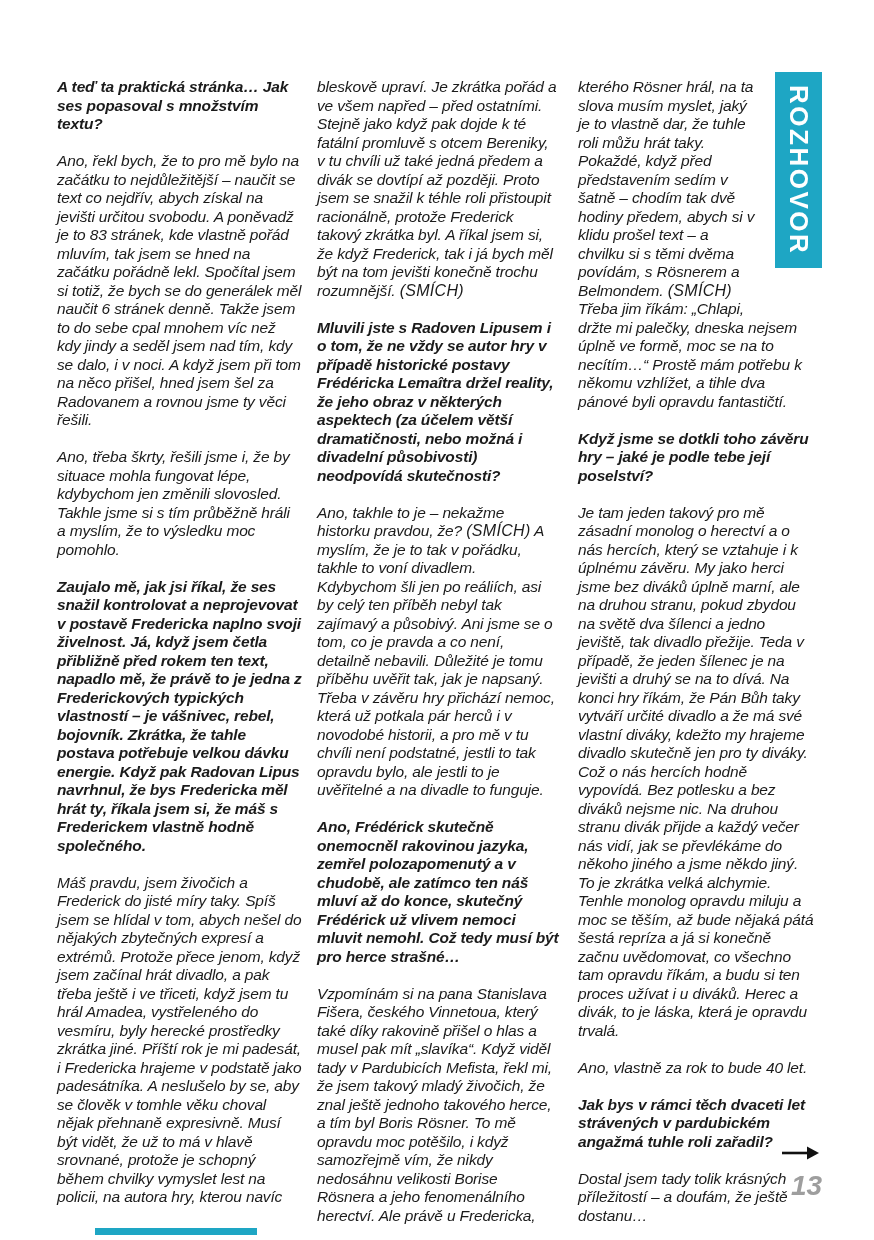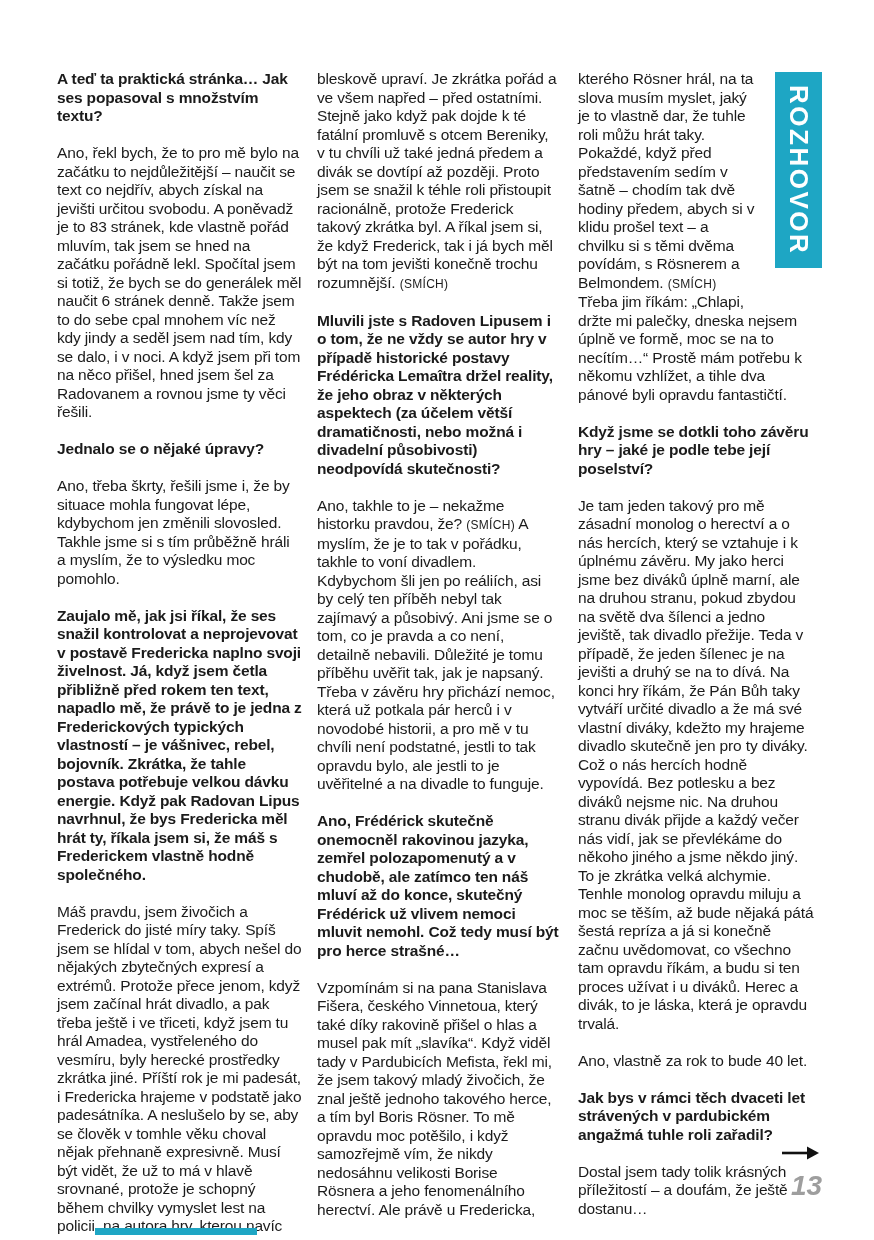--- a/index.html
+++ b/index.html
@@ -2,30 +2,30 @@
 <html lang="cs"><head>
 <meta charset="utf-8">
 <style>
   html,body{margin:0;padding:0;background:#e8e8e8;}
   .page{
     position:relative;width:874px;height:1240px;background:#ffffff;
     font-family:"Liberation Sans",sans-serif;color:#1b1b1b;overflow:hidden;
     margin:0 auto;
   }
   .column{
-    position:absolute;top:70px;font-size:15.5px;line-height:18.5px;
-    letter-spacing:-0.15px;text-align:left;hyphens:auto;-webkit-hyphens:auto;
+    position:absolute;top:78px;font-size:15.5px;line-height:18.5px;
+    letter-spacing:-0.15px;text-align:left;hyphens:auto;font-style:italic;-webkit-hyphens:auto;
   }
   .col-1{left:57px;width:245px;}
   .col-2{left:317px;width:242px;}
   .col-3{left:578px;width:236px;}
   .column p.block{margin:18.5px 0 0 0;}
   .column p.block:first-of-type{margin-top:0;}
   .question{font-weight:700;}
-  .smich{font-size:12px;letter-spacing:0.3px;}
+  .smich{font-size:16px;letter-spacing:0.3px;}
   .tab-spacer{float:right;width:58px;height:224px;}
   .section-tab{
     position:absolute;left:775px;top:72px;width:47px;height:196px;
     display:flex;align-items:center;justify-content:center;
   }
   .section-tab span{
     writing-mode:vertical-rl;color:#ffffff;font-weight:700;font-size:26px;
     letter-spacing:2.5px;white-space:nowrap;
   }
   .page-number{
@@ -35,21 +35,20 @@
   .footer-bar{position:absolute;left:95px;top:1228px;width:162px;height:7px;}
 </style>
 </head>
 <body>
 
 <div class="page">
 
   <div class="column col-1">
       <p class="block question">A teď ta praktická stránka… Jak ses popasoval s množstvím textu?</p>
       <p class="block answer">Ano, řekl bych, že to pro mě bylo na začátku to nejdůležitější – naučit se text co nejdřív, abych získal na jevišti určitou svobodu. A poněvadž je to 83 stránek, kde vlastně pořád mluvím, tak jsem se hned na začátku pořádně lekl. Spočítal jsem si totiž, že bych se do generálek měl naučit 6 stránek denně. Takže jsem to do sebe cpal mnohem víc než kdy jindy a seděl jsem nad tím, kdy se dalo, i v noci. A když jsem při tom na něco přišel, hned jsem šel za Radovanem a rovnou jsme ty věci řešili.</p>
-      <p class="block question">Jednalo se o nějaké úpravy?</p>
       <p class="block answer">Ano, třeba škrty, řešili jsme i, že by situace mohla fungovat lépe, kdybychom jen změnili slovosled. Takhle jsme si s tím průběžně hráli a myslím, že to výsledku moc pomohlo.</p>
       <p class="block question">Zaujalo mě, jak jsi říkal, že ses snažil kontrolovat a neprojevovat v postavě Fredericka naplno svoji živelnost. Já, když jsem četla přibližně před rokem ten text, napadlo mě, že právě to je jedna z Frederickových typických vlastností – je vášnivec, rebel, bojovník. Zkrátka, že tahle postava potřebuje velkou dávku energie. Když pak Radovan Lipus navrhnul, že bys Fredericka měl hrát ty, říkala jsem si, že máš s Frederickem vlastně hodně společného.</p>
       <p class="block answer">Máš pravdu, jsem živočich a Frederick do jisté míry taky. Spíš jsem se hlídal v tom, abych nešel do nějakých zbytečných expresí a extrémů. Protože přece jenom, když jsem začínal hrát divadlo, a pak třeba ještě i ve třiceti, když jsem tu hrál Amadea, vystřeleného do vesmíru, byly herecké prostředky zkrátka jiné. Příští rok je mi padesát, i Fredericka hrajeme v podstatě jako padesátníka. A neslušelo by se, aby se člověk v tomhle věku choval nějak přehnaně expresivně. Musí být vidět, že už to má v hlavě srovnané, protože je schopný během chvilky vymyslet lest na policii, na autora hry, kterou navíc</p>
     </div>
 
   <div class="column col-2">
       <p class="block answer">bleskově upraví. Je zkrátka pořád a ve všem napřed – před ostatními. Stejně jako když pak dojde k té fatální promluvě s otcem Bereniky, v tu chvíli už také jedná předem a divák se dovtípí až později. Proto jsem se snažil k téhle roli přistoupit racionálně, protože Frederick takový zkrátka byl. A říkal jsem si, že když Frederick, tak i já bych měl být na tom jevišti konečně trochu rozumnější. <span class="smich">(SMÍCH)</span></p>
       <p class="block question">Mluvili jste s Radoven Lipusem i o tom, že ne vždy se autor hry v případě historické postavy Frédéricka Lemaîtra držel reality, že jeho obraz v některých aspektech (za účelem větší dramatičnosti, nebo možná i divadelní působivosti) neodpovídá skutečnosti?</p>
       <p class="block answer">Ano, takhle to je – nekažme historku pravdou, že? <span class="smich">(SMÍCH)</span> A myslím, že je to tak v pořádku, takhle to voní divadlem. Kdybychom šli jen po reáliích, asi by celý ten příběh nebyl tak zajímavý a působivý. Ani jsme se o tom, co je pravda a co není, detailně nebavili. Důležité je tomu příběhu uvěřit tak, jak je napsaný. Třeba v závěru hry přichází nemoc, která už potkala pár herců i v novodobé historii, a pro mě v tu chvíli není podstatné, jestli to tak opravdu bylo, ale jestli to je uvěřitelné a na divadle to funguje.</p>
       <p class="block question">Ano, Frédérick skutečně onemocněl rakovinou jazyka, zemřel polozapomenutý a v chudobě, ale zatímco ten náš mluví až do konce, skutečný Frédérick už vlivem nemoci mluvit nemohl. Což tedy musí být pro herce strašné…</p>

